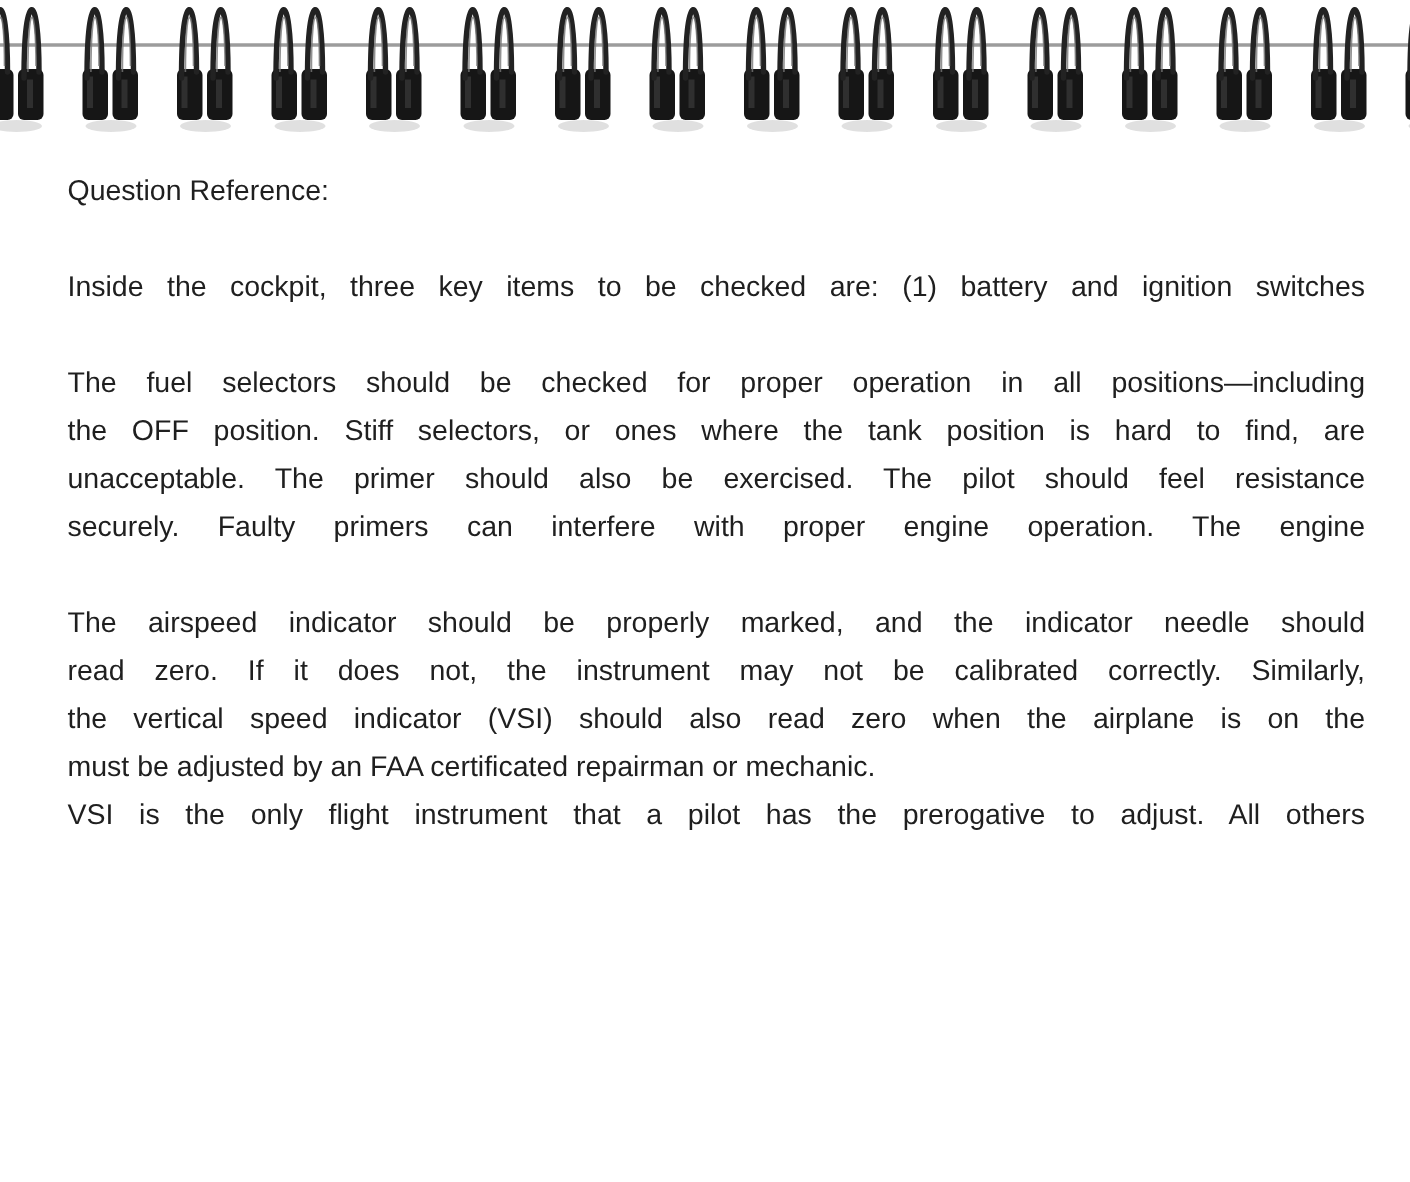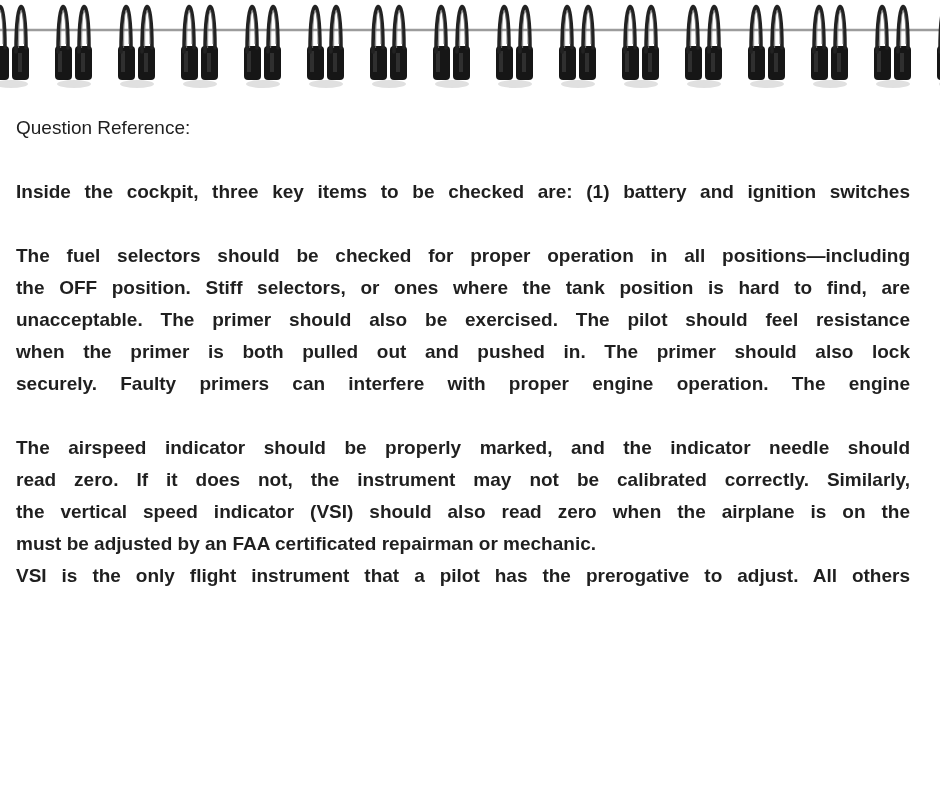--- a/index.html
+++ b/index.html
@@ -14,39 +14,38 @@
     font-family: "Liberation Sans", sans-serif;
     color: #1f1f1f;
   }
   .binding {
     width: 940px;
     height: 100px;
     display: block;
     background: #ffffff;
   }
   .doc {
-    padding: 12px 30px 0 16px;
+    padding: 12px 30px 0 45px;
   }
   .doc h2 {
     font-size: 19px;
     font-weight: 400;
     line-height: 32px;
     margin: 0 0 32px 0;
   }
   .para {
     margin: 0 0 32px 0;
   }
   .pline {
     font-size: 19px;
     line-height: 32px;
     text-align: justify;
     text-align-last: justify;
     text-justify: inter-word;
     white-space: normal;
-    font-weight: bold;
   }
   .pline.last {
     text-align-last: left;
   }
 </style>
 </head>
 <body>
 
 <svg class="binding" width="940" height="100" viewBox="0 0 940 100" aria-hidden="true">
   <defs>
@@ -87,21 +86,20 @@
   <h2>Question Reference:</h2>
 
   <section class="para">
     <div class="pline">Inside the cockpit, three key items to be checked are: (1) battery and ignition switches</div>
   </section>
 
   <section class="para">
     <div class="pline">The fuel selectors should be checked for proper operation in all positions—including</div>
     <div class="pline">the OFF position. Stiff selectors, or ones where the tank position is hard to find, are</div>
     <div class="pline">unacceptable. The primer should also be exercised. The pilot should feel resistance</div>
-    <div class="pline">when the primer is both pulled out and pushed in. The primer should also lock</div>
     <div class="pline">securely. Faulty primers can interfere with proper engine operation. The engine</div>
   </section>
 
   <section class="para">
     <div class="pline">The airspeed indicator should be properly marked, and the indicator needle should</div>
     <div class="pline">read zero. If it does not, the instrument may not be calibrated correctly. Similarly,</div>
     <div class="pline">the vertical speed indicator (VSI) should also read zero when the airplane is on the</div>
     <div class="pline last">must be adjusted by an FAA certificated repairman or mechanic.</div>
     <div class="pline">VSI is the only flight instrument that a pilot has the prerogative to adjust. All others</div>
   </section>

